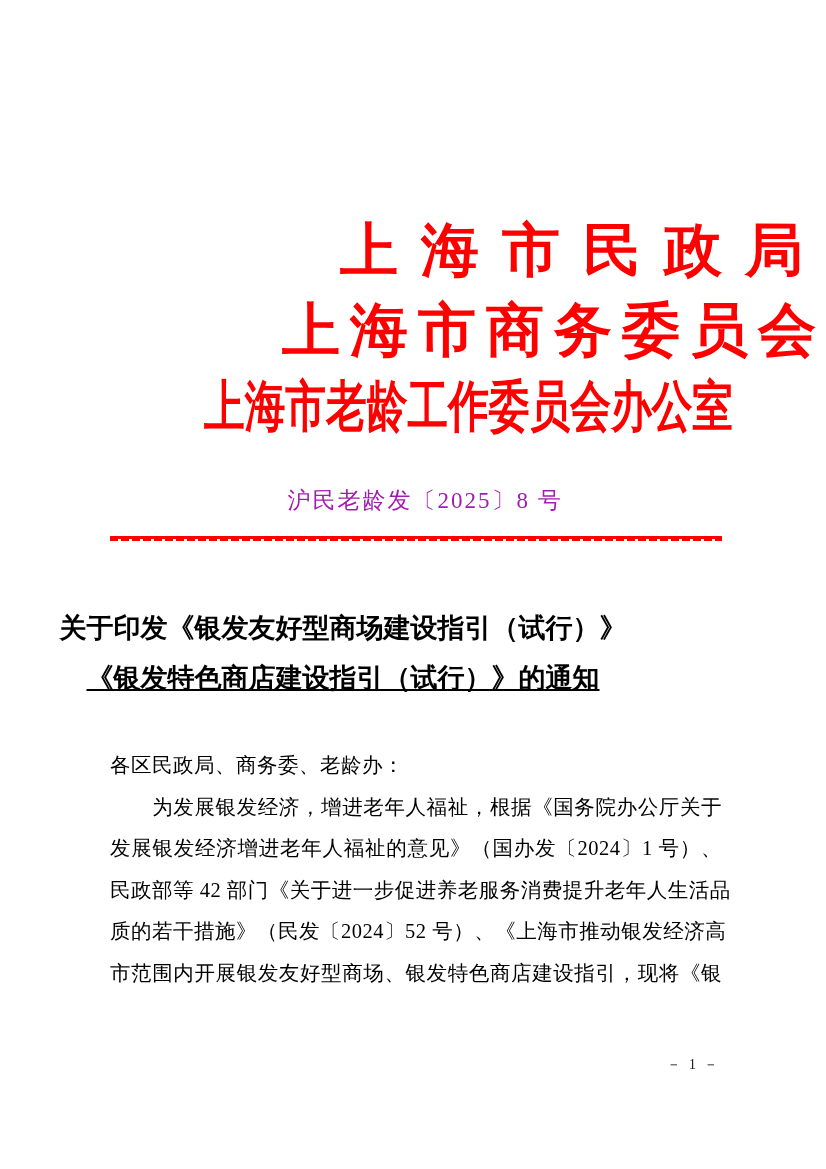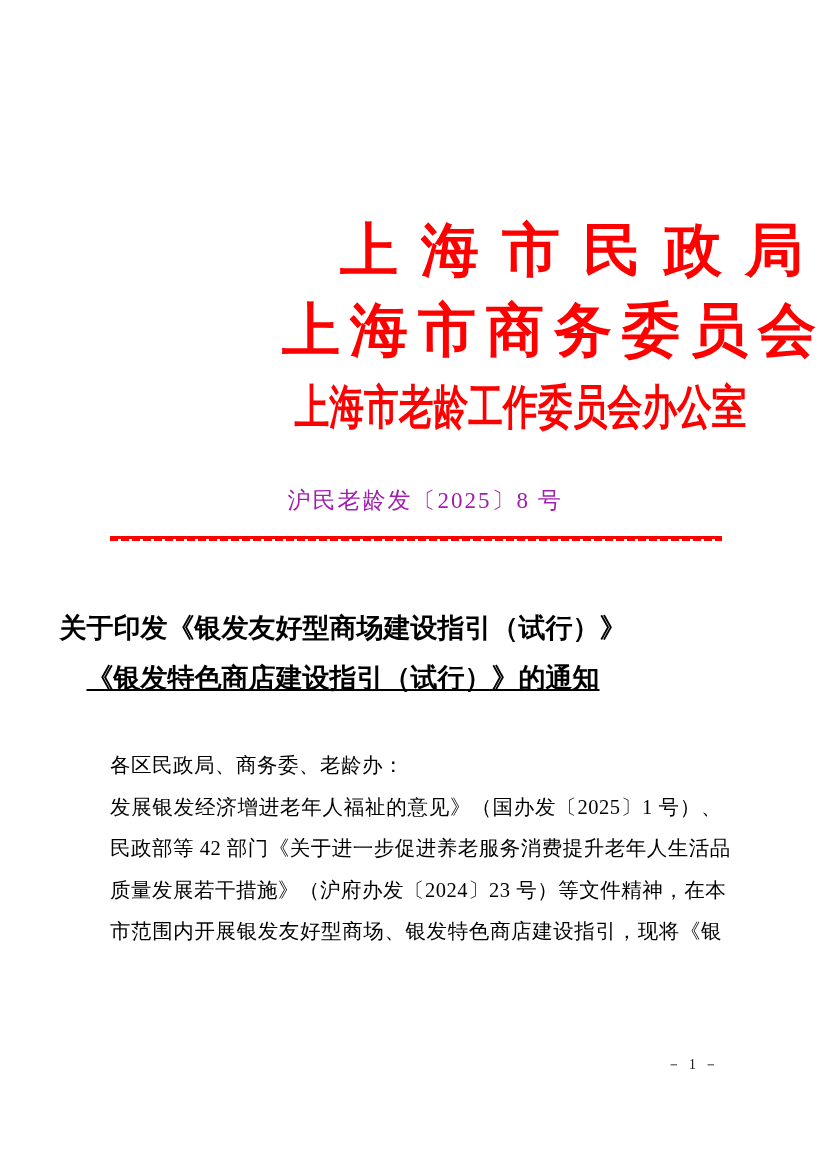--- a/index.html
+++ b/index.html
@@ -34,21 +34,21 @@
   }
   .letterhead-line-2 {
     top: 298px;
     font-size: 58px;
     line-height: 66px;
     letter-spacing: 10px;
     padding-left: 14px;
   }
   .letterhead-line-3 {
     top: 376px;
-    font-size: 47px;
+    font-size: 55px;
     line-height: 62px;
   }
   .letterhead-line-3 .condensed {
     display: inline-block;
     transform: scaleX(0.74);
     transform-origin: center;
   }
 
   
   .doc-number {
@@ -137,21 +137,22 @@
   <div class="doc-number">沪民老龄发〔2025〕8 号</div>
 
   <div class="red-rule"></div>
 
   <div class="doc-title doc-title-1">关于印发《银发友好型商场建设指引（试行）》</div>
 
   <div class="doc-title doc-title-2">《银发特色商店建设指引（试行）》的通知</div>
 
   <div class="body-block">
     <div class="body-line salutation">各区民政局、商务委、老龄办：</div>
-    <div class="body-line">发展银发经济增进老年人福祉的意见》（国办发〔2025〕1 号）、</div>
+    <div class="body-line">　　为发展银发经济，增进老年人福祉，根据《国务院办公厅关于</div>
+    <div class="body-line">发展银发经济增进老年人福祉的意见》（国办发〔2024〕1 号）、</div>
     <div class="body-line">民政部等 42 部门《关于进一步促进养老服务消费提升老年人生活品</div>
-    <div class="body-line">质量发展若干措施》（沪府办发〔2024〕23 号）等文件精神，在本</div>
+    <div class="body-line">质的若干措施》（民发〔2024〕52 号）、《上海市推动银发经济高</div>
     <div class="body-line">市范围内开展银发友好型商场、银发特色商店建设指引，现将《银</div>
   </div>
 
   <div class="page-number">－ 1 －</div>
 
 </div>
 
 </body></html>

